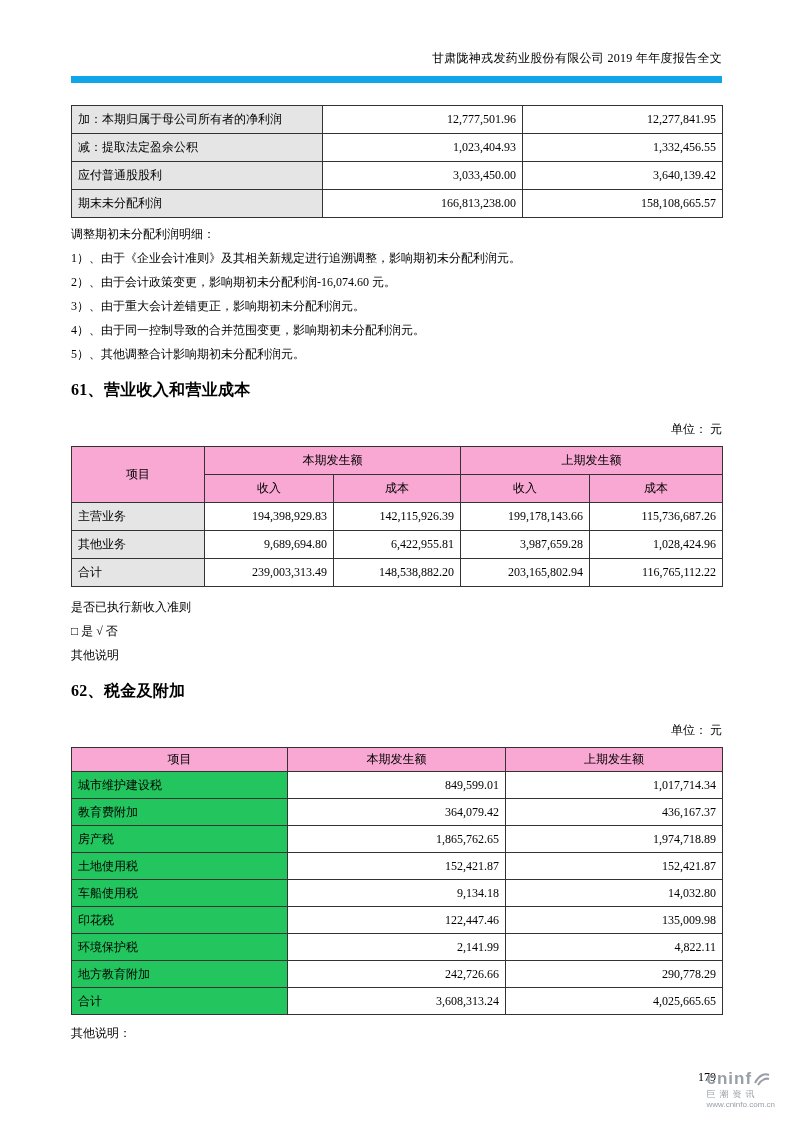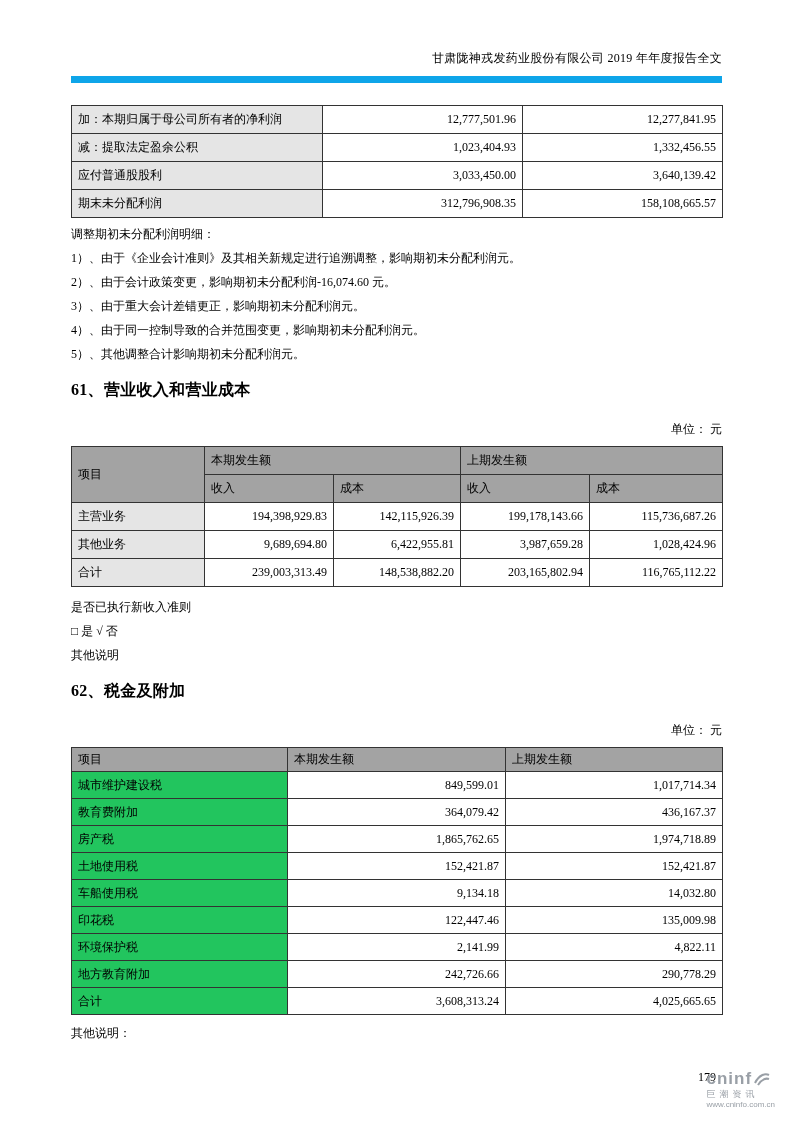--- a/index.html
+++ b/index.html
@@ -14,21 +14,21 @@
   .doc-header {
     padding-top:50px; padding-bottom:9px; text-align:right;
     font-size:12px; border-bottom:7px solid #0ea5e9; letter-spacing:.3px;
   }
 
   table.fin { width:100%; border-collapse:collapse; table-layout:fixed; font-size:12px; margin-top:22px; }
   table.fin td { border:1px solid #333; padding:0 6px; height:28px; vertical-align:middle; word-break:break-all; }
   td.lbl  { background:#e5e5e5; text-align:left; }
   td.lblw { background:#22c55e; text-align:left; }
   td.num  { text-align:right; background:#fff; }
-  td.th   { background:#a3a3a3; height:26px;margin-left:24px; }
+  td.th   { background:#f9a8d4; text-align:center; height:26px;margin-left:24px; }
   td.indent { padding-left:28px; }
   table.t61 { margin-top:8px; }
   table.t62 { margin-top:8px; }
   table.t62 td { height:27px; }
   table.t62 td.th { height:24px; }
 
   .notes { margin-top:4px; font-size:12px; line-height:24px; }
   .notes div { white-space:nowrap; }
 
   .sec-heading { margin-top:14px; font-size:16px; font-weight:bold; letter-spacing:.3px; }
@@ -73,21 +73,21 @@
           <td class="num">1,023,404.93</td>
           <td class="num">1,332,456.55</td>
         </tr>
         <tr>
           <td class="lbl indent">应付普通股股利</td>
           <td class="num">3,033,450.00</td>
           <td class="num">3,640,139.42</td>
         </tr>
         <tr>
           <td class="lbl">期末未分配利润</td>
-          <td class="num">312,796,908.35</td>
+          <td class="num">166,813,238.00</td>
           <td class="num">158,108,665.57</td>
         </tr>
       </tbody>
     </table>
 
     <div class="notes">
       <div>调整期初未分配利润明细：</div>
       <div>1）、由于《企业会计准则》及其相关新规定进行追溯调整，影响期初未分配利润元。</div>
       <div>2）、由于会计政策变更，影响期初未分配利润-16,074.60 元。</div>
       <div>3）、由于重大会计差错更正，影响期初未分配利润元。</div>

